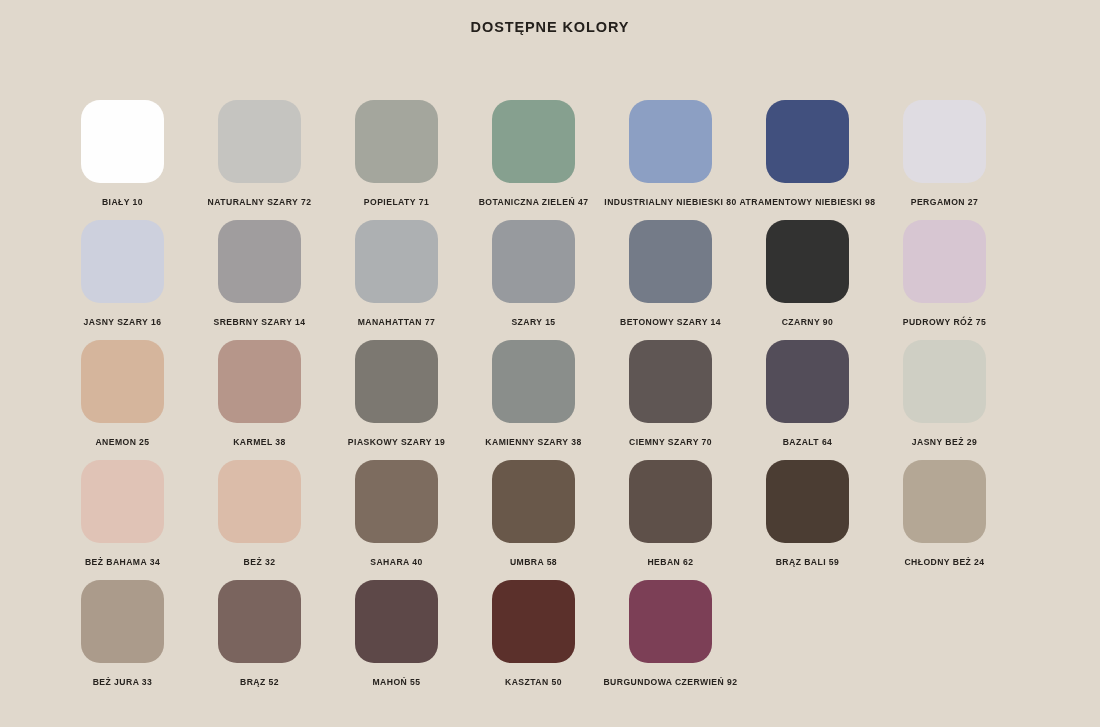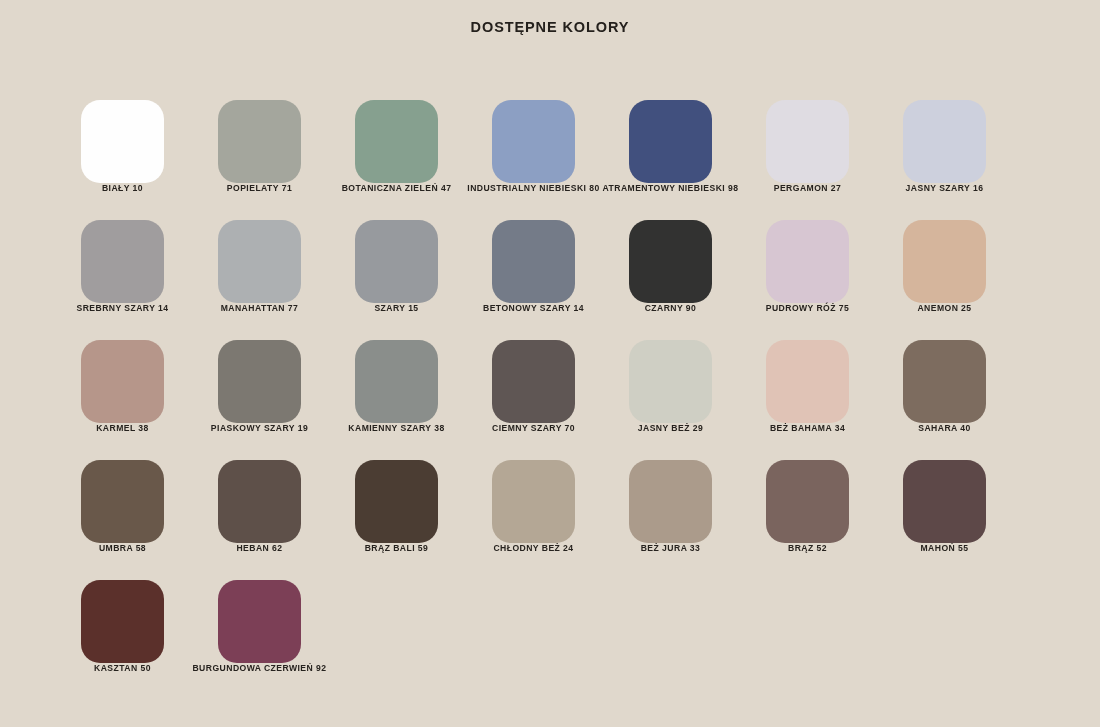--- a/index.html
+++ b/index.html
@@ -47,20 +47,21 @@
     flex-direction: column;
     align-items: center;
   }
   .swatch-chip {
     width: 83px;
     height: 83px;
     border-radius: 19px;
     flex: none;
   }
   .swatch-label {
+    margin-top: 14px;
     font-size: 8.6px;
     font-weight: bold;
     letter-spacing: 0.45px;
     color: #26221e;
     text-align: center;
     white-space: nowrap;
     line-height: 11px;
   }
 </style>
 </head>
@@ -69,20 +70,24 @@
 <div id="page">
 
   <div id="page-title">DOSTĘPNE KOLORY</div>
 
   <div id="swatch-grid">
       <div class="swatch-cell">
         <div class="swatch-chip" style="background: rgb(254, 254, 254);"></div>
         <div class="swatch-label">BIAŁY 10</div>
       </div>
       <div class="swatch-cell">
+        <div class="swatch-chip" style="background: rgb(197, 196, 192);"></div>
+        <div class="swatch-label">NATURALNY SZARY 72</div>
+      </div>
+      <div class="swatch-cell">
         <div class="swatch-chip" style="background: rgb(164, 166, 157);"></div>
         <div class="swatch-label">POPIELATY 71</div>
       </div>
       <div class="swatch-cell">
         <div class="swatch-chip" style="background: rgb(134, 160, 143);"></div>
         <div class="swatch-label">BOTANICZNA ZIELEŃ 47</div>
       </div>
       <div class="swatch-cell">
         <div class="swatch-chip" style="background: rgb(140, 159, 195);"></div>
         <div class="swatch-label">INDUSTRIALNY NIEBIESKI 80</div>
@@ -137,28 +142,36 @@
       </div>
       <div class="swatch-cell">
         <div class="swatch-chip" style="background: rgb(138, 142, 139);"></div>
         <div class="swatch-label">KAMIENNY SZARY 38</div>
       </div>
       <div class="swatch-cell">
         <div class="swatch-chip" style="background: rgb(95, 86, 84);"></div>
         <div class="swatch-label">CIEMNY SZARY 70</div>
       </div>
       <div class="swatch-cell">
+        <div class="swatch-chip" style="background: rgb(83, 77, 89);"></div>
+        <div class="swatch-label">BAZALT 64</div>
+      </div>
+      <div class="swatch-cell">
         <div class="swatch-chip" style="background: rgb(207, 207, 196);"></div>
         <div class="swatch-label">JASNY BEŻ 29</div>
       </div>
       <div class="swatch-cell">
         <div class="swatch-chip" style="background: rgb(224, 195, 182);"></div>
         <div class="swatch-label">BEŻ BAHAMA 34</div>
       </div>
       <div class="swatch-cell">
+        <div class="swatch-chip" style="background: rgb(219, 188, 169);"></div>
+        <div class="swatch-label">BEŻ 32</div>
+      </div>
+      <div class="swatch-cell">
         <div class="swatch-chip" style="background: rgb(125, 108, 95);"></div>
         <div class="swatch-label">SAHARA 40</div>
       </div>
       <div class="swatch-cell">
         <div class="swatch-chip" style="background: rgb(105, 88, 74);"></div>
         <div class="swatch-label">UMBRA 58</div>
       </div>
       <div class="swatch-cell">
         <div class="swatch-chip" style="background: rgb(94, 80, 73);"></div>
         <div class="swatch-label">HEBAN 62</div>

